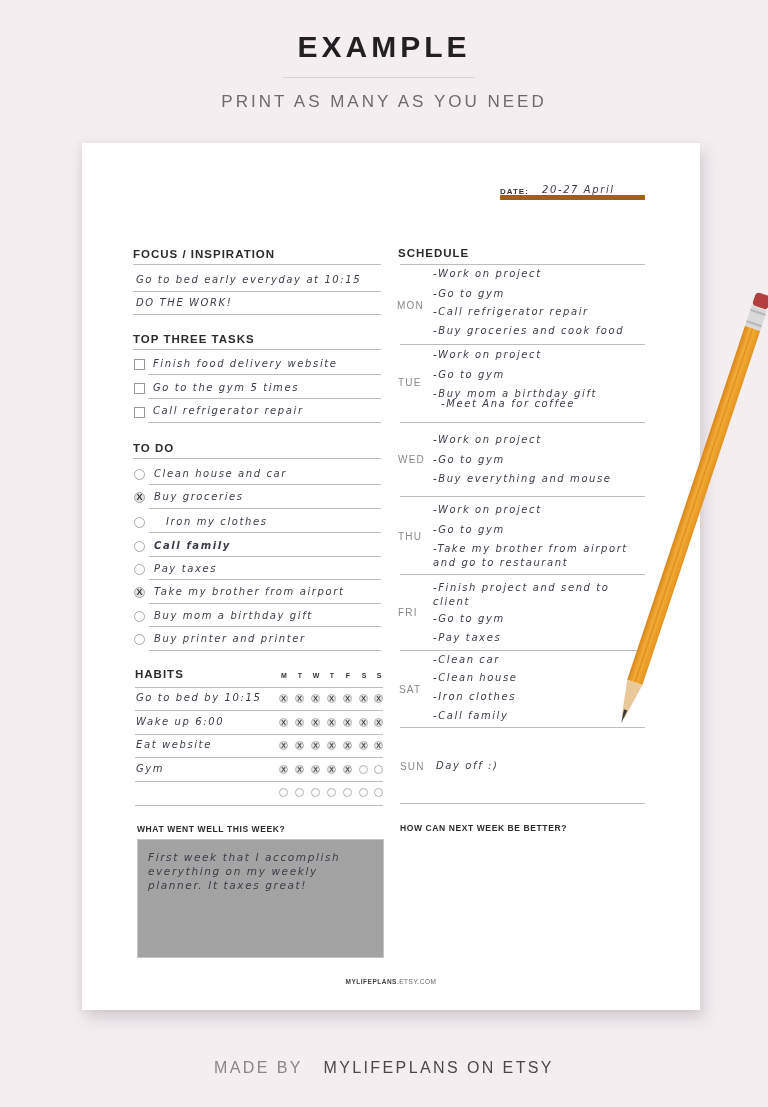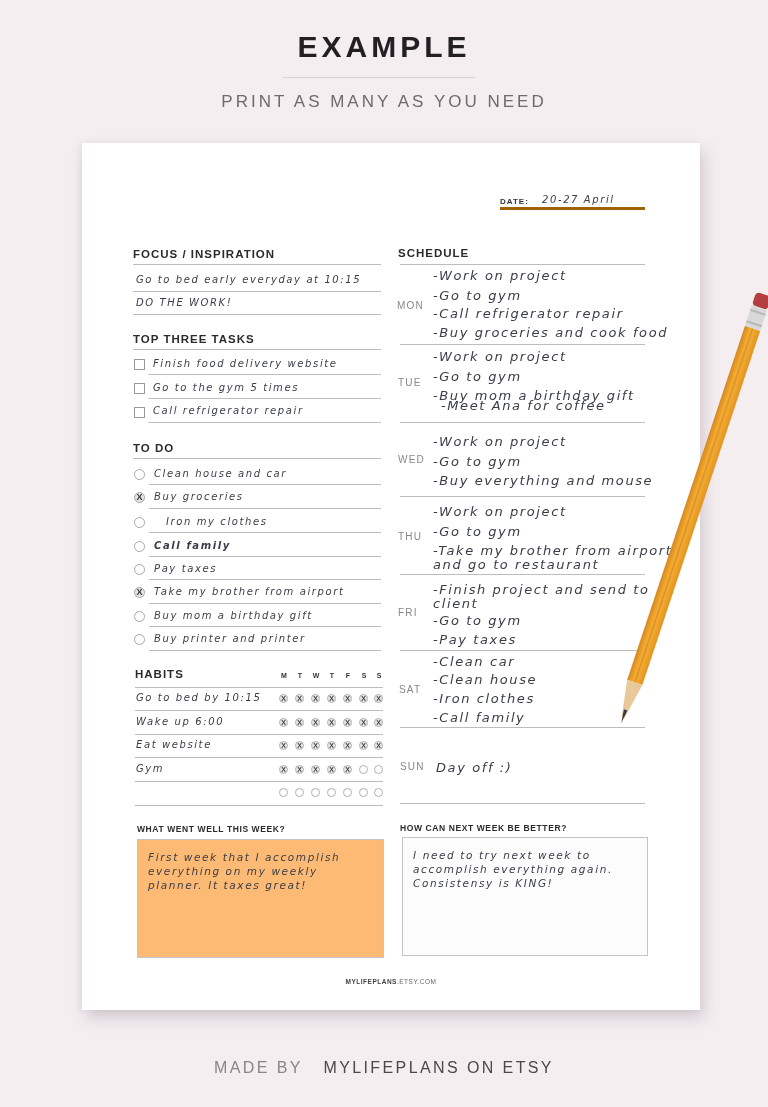--- a/index.html
+++ b/index.html
@@ -22,21 +22,21 @@
     position: absolute; left: 0; width: 768px; top: 92px;
     text-align: center; font-size: 17px; letter-spacing: 3px; color: #6e6a6d;
   }
 
   .page {
     position: absolute; left: 82px; top: 143px; width: 618px; height: 867px;
     background: #ffffff;
     box-shadow: 4px 8px 14px rgba(120,100,110,0.25), -2px 0 6px rgba(120,100,110,0.08);
   }
   .title { position: absolute; left: 51px; top: 45px; font-size: 24px; letter-spacing: 2.5px; color: #232323; font-weight: normal; }
-  .date-wrap { position: absolute; left: 418px; top: 52px; width: 145px; border-bottom: 3px solid #a16207; height: 15px; }
+  .date-wrap { position: absolute; left: 418px; top: 42px; width: 145px; border-bottom: 5px solid #a16207; height: 15px; }
   .date-label { position: absolute; left: 0; top: 2px; font-size: 8px; letter-spacing: 1px; color: #333; font-weight: bold; }
   .date-val { position: absolute; left: 42px; top: -1px; font-size: 10px; }
 
   .sec-h { position: absolute; font-size: 11.5px; font-weight: bold; letter-spacing: 1px; color: #2b2b2b; }
   .line { position: absolute; height: 1px; background: #bdbdbd; }
   .row-text { position: absolute; font-size: 10px; white-space: nowrap; }
 
   .chk { position: absolute; width: 11px; height: 11px; border: 1px solid #9a9a9a; background: #fff; }
   .radio {
     position: absolute; width: 11px; height: 11px; border: 1px solid #a8a8a8; border-radius: 50%;
@@ -45,24 +45,24 @@
   .radio.done { background: #e4e4e4; }
 
   .habit-dot {
     position: absolute; width: 9px; height: 9px; border: 1px solid #b0b0b0; border-radius: 50%;
     font-size: 7px; line-height: 7px; text-align: center; color: #444; font-weight: bold;
   }
   .habit-dot.done { background: #e6e6e6; }
   .dayhdr { position: absolute; font-size: 7px; font-weight: bold; color: #333; width: 10px; text-align: center; }
 
   .day-label { position: absolute; font-size: 10px; letter-spacing: 1.2px; color: #888; }
-  .sched-item { position: absolute; font-size: 13px; white-space: nowrap; }
+  .sched-item { position: absolute; font-size: 10px; white-space: nowrap; }
 
   .q-h { position: absolute; font-size: 8.5px; font-weight: bold; letter-spacing: 0.6px; color: #2b2b2b; text-align: center; }
-  .box { position: absolute; border: 1px solid #c4c4c4; background: #fdba74; }
+  .box { position: absolute; border: 1px solid #c4c4c4; background: #a3a3a3; }
   .box-text { position: absolute; font-size: 10.5px; line-height: 14px; }
   .footer-url { position: absolute; left: 0; width: 618px; top: 835px; text-align: center; font-size: 6.5px; letter-spacing: 0.5px; color: #666; }
   .footer-url b { color: #444; }
 
   .made-by {
     position: absolute; left: 0; width: 768px; top: 1059px; text-align: center;
     font-size: 16px; letter-spacing: 2.4px; color: #8a8588;
   }
   .made-by .brand { color: #4b474a; }
 
@@ -246,25 +246,20 @@
   <div class="line" style="left:318px;top:660px;width:245px;"></div>
 
   <div class="q-h" style="left:55px;top:681px;">WHAT WENT WELL THIS WEEK?</div>
   <div class="box" style="left:55px;top:696px;width:247px;height:119px;">
     <div class="box-text hand" style="left:10px;top:10px;">First week that I accomplish</div>
     <div class="box-text hand" style="left:10px;top:24px;">everything on my weekly</div>
     <div class="box-text hand" style="left:10px;top:38px;">planner. It taxes great!</div>
   </div>
 
   <div class="q-h" style="left:318px;top:680px;">HOW CAN NEXT WEEK BE BETTER?</div>
-  <div class="box" style="left:320px;top:694px;width:246px;height:119px;background:#fcfcfc;">
-    <div class="box-text hand" style="left:10px;top:10px;">I need to try next week to</div>
-    <div class="box-text hand" style="left:10px;top:24px;">accomplish everything again.</div>
-    <div class="box-text hand" style="left:10px;top:38px;">Consistensy is KING!</div>
-  </div>
 
   <div class="footer-url"><b>MYLIFEPLANS</b><span>.ETSY.COM</span></div>
 </div>
 
 <svg class="pencil" viewBox="0 0 768 1107" xmlns="http://www.w3.org/2000/svg">
   <defs>
     <linearGradient id="pb" x1="0" y1="0" x2="1" y2="0">
       <stop offset="0" stop-color="#d8861a"></stop>
       <stop offset="0.45" stop-color="#f7b23a"></stop>
       <stop offset="1" stop-color="#e2941f"></stop>

